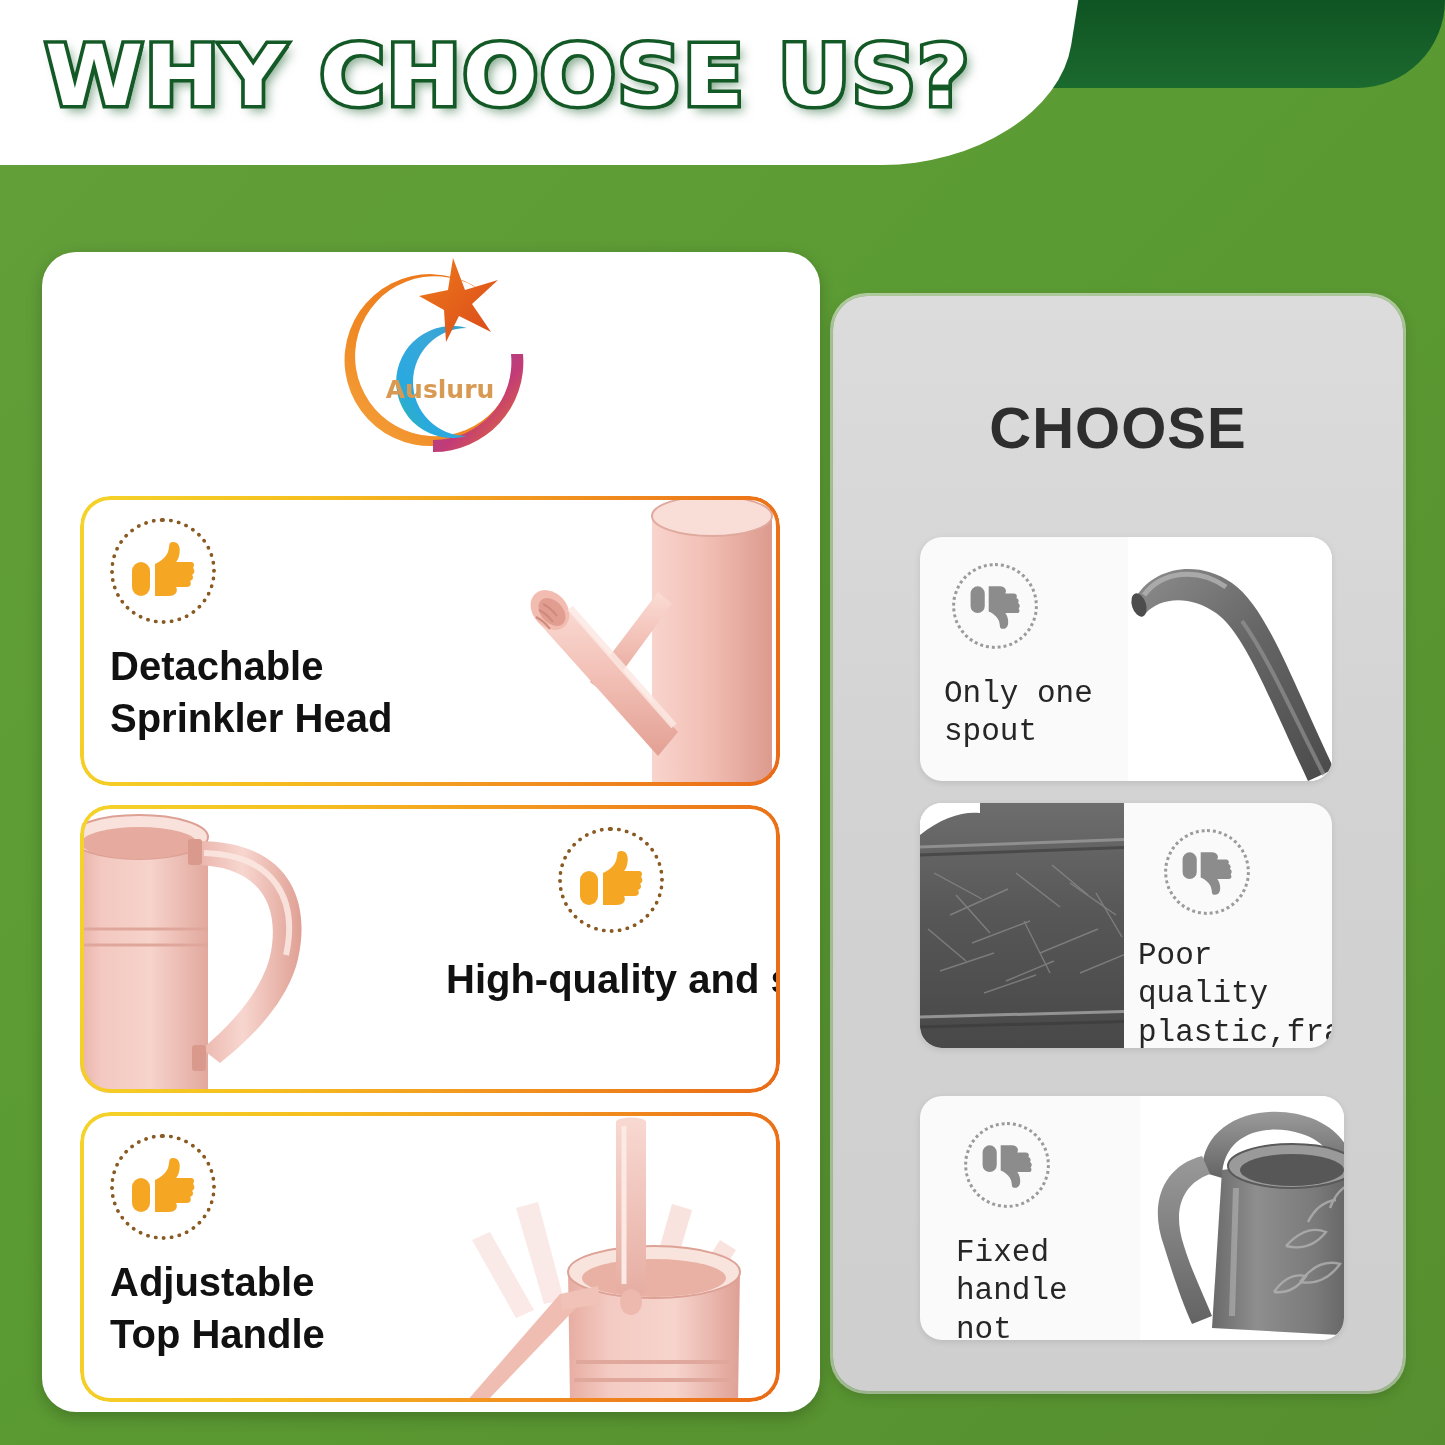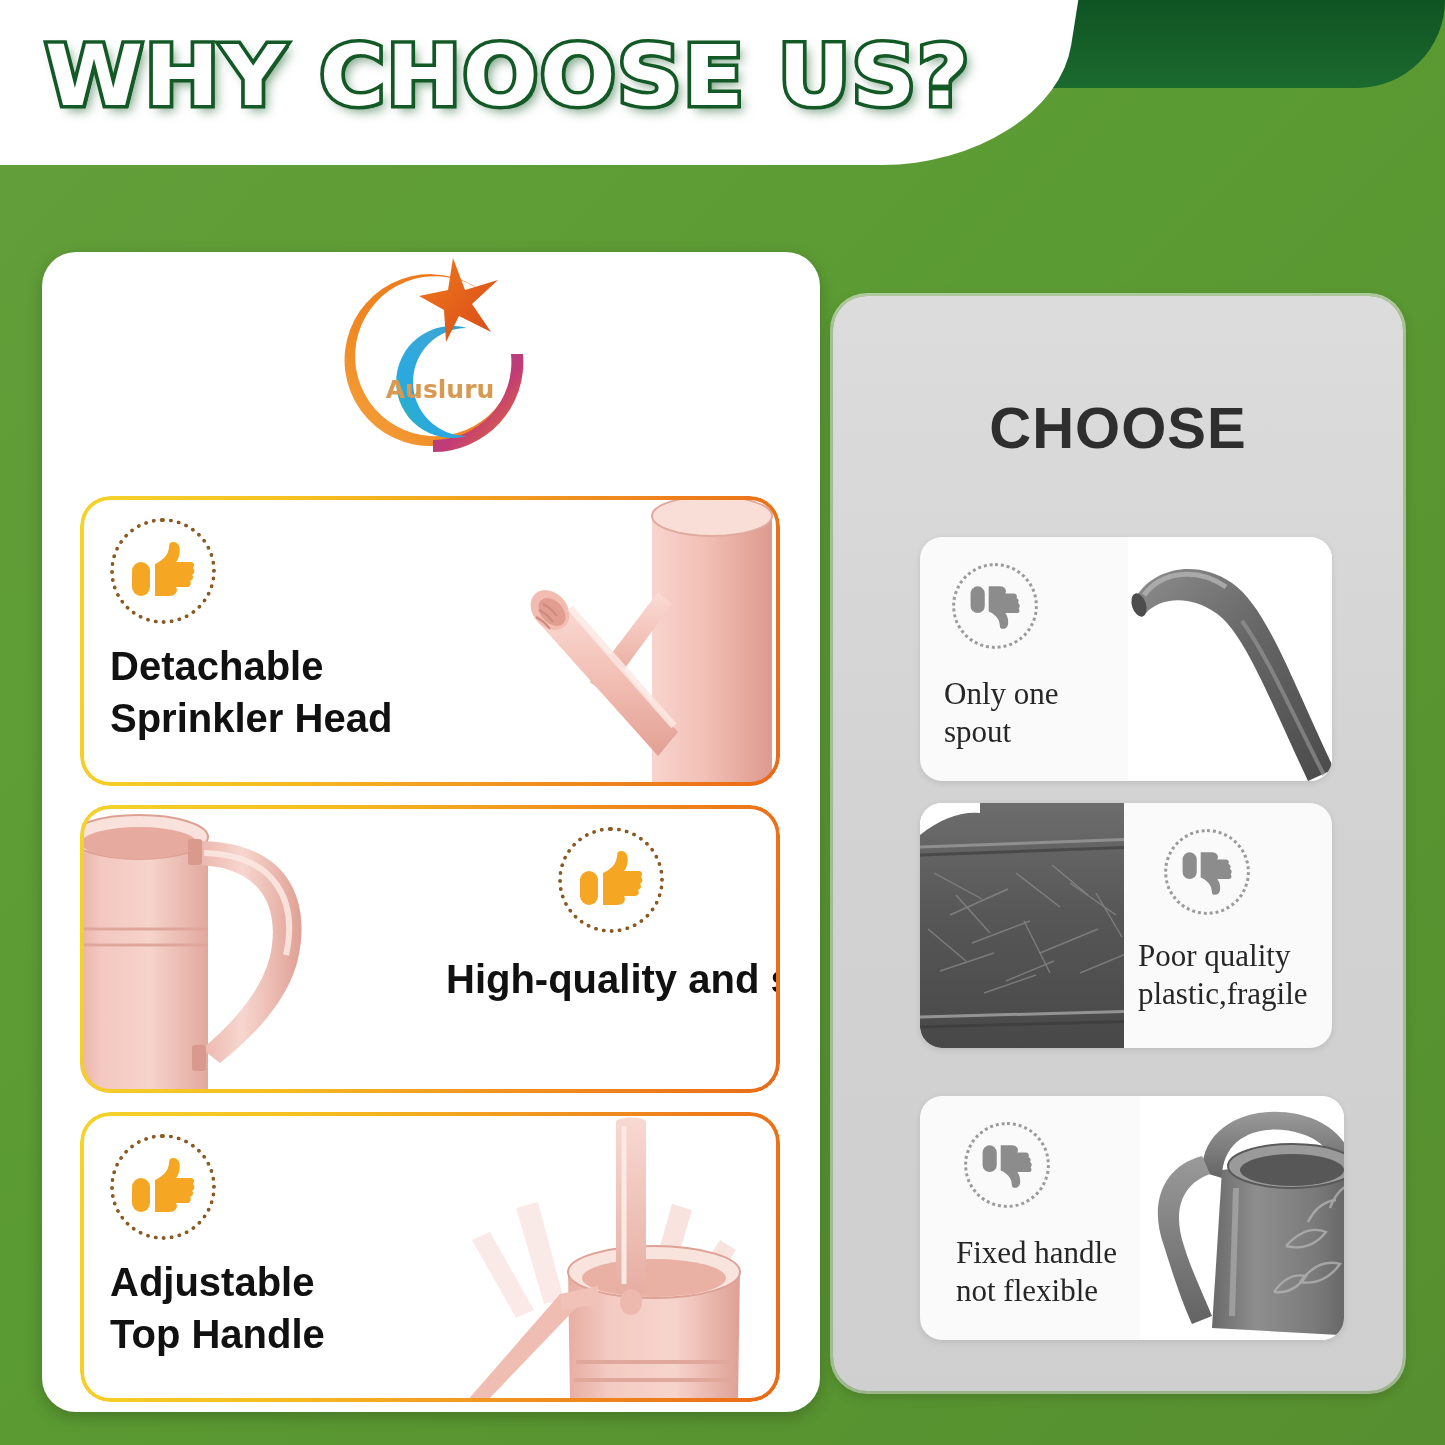--- a/index.html
+++ b/index.html
@@ -242,21 +242,21 @@
     display: flex;
     align-items: center;
     justify-content: center;
     box-sizing: border-box;
     margin-left: 8px;
   }
   .oc-inner.reverse .thumbdown-badge { margin-left: 26px; }
 
   .oc-label {
     margin-top: 26px;
-    font-family: Liberation Serif, serif;
+    font-family: Liberation Mono, monospace;
     font-size: 31px;
     line-height: 1.24;
     color: #262626;
     white-space: pre-line;
   }
   .oc-inner.reverse .oc-label { margin-top: 22px; }
 
   svg { display: block; }
 </style>
 </head>

